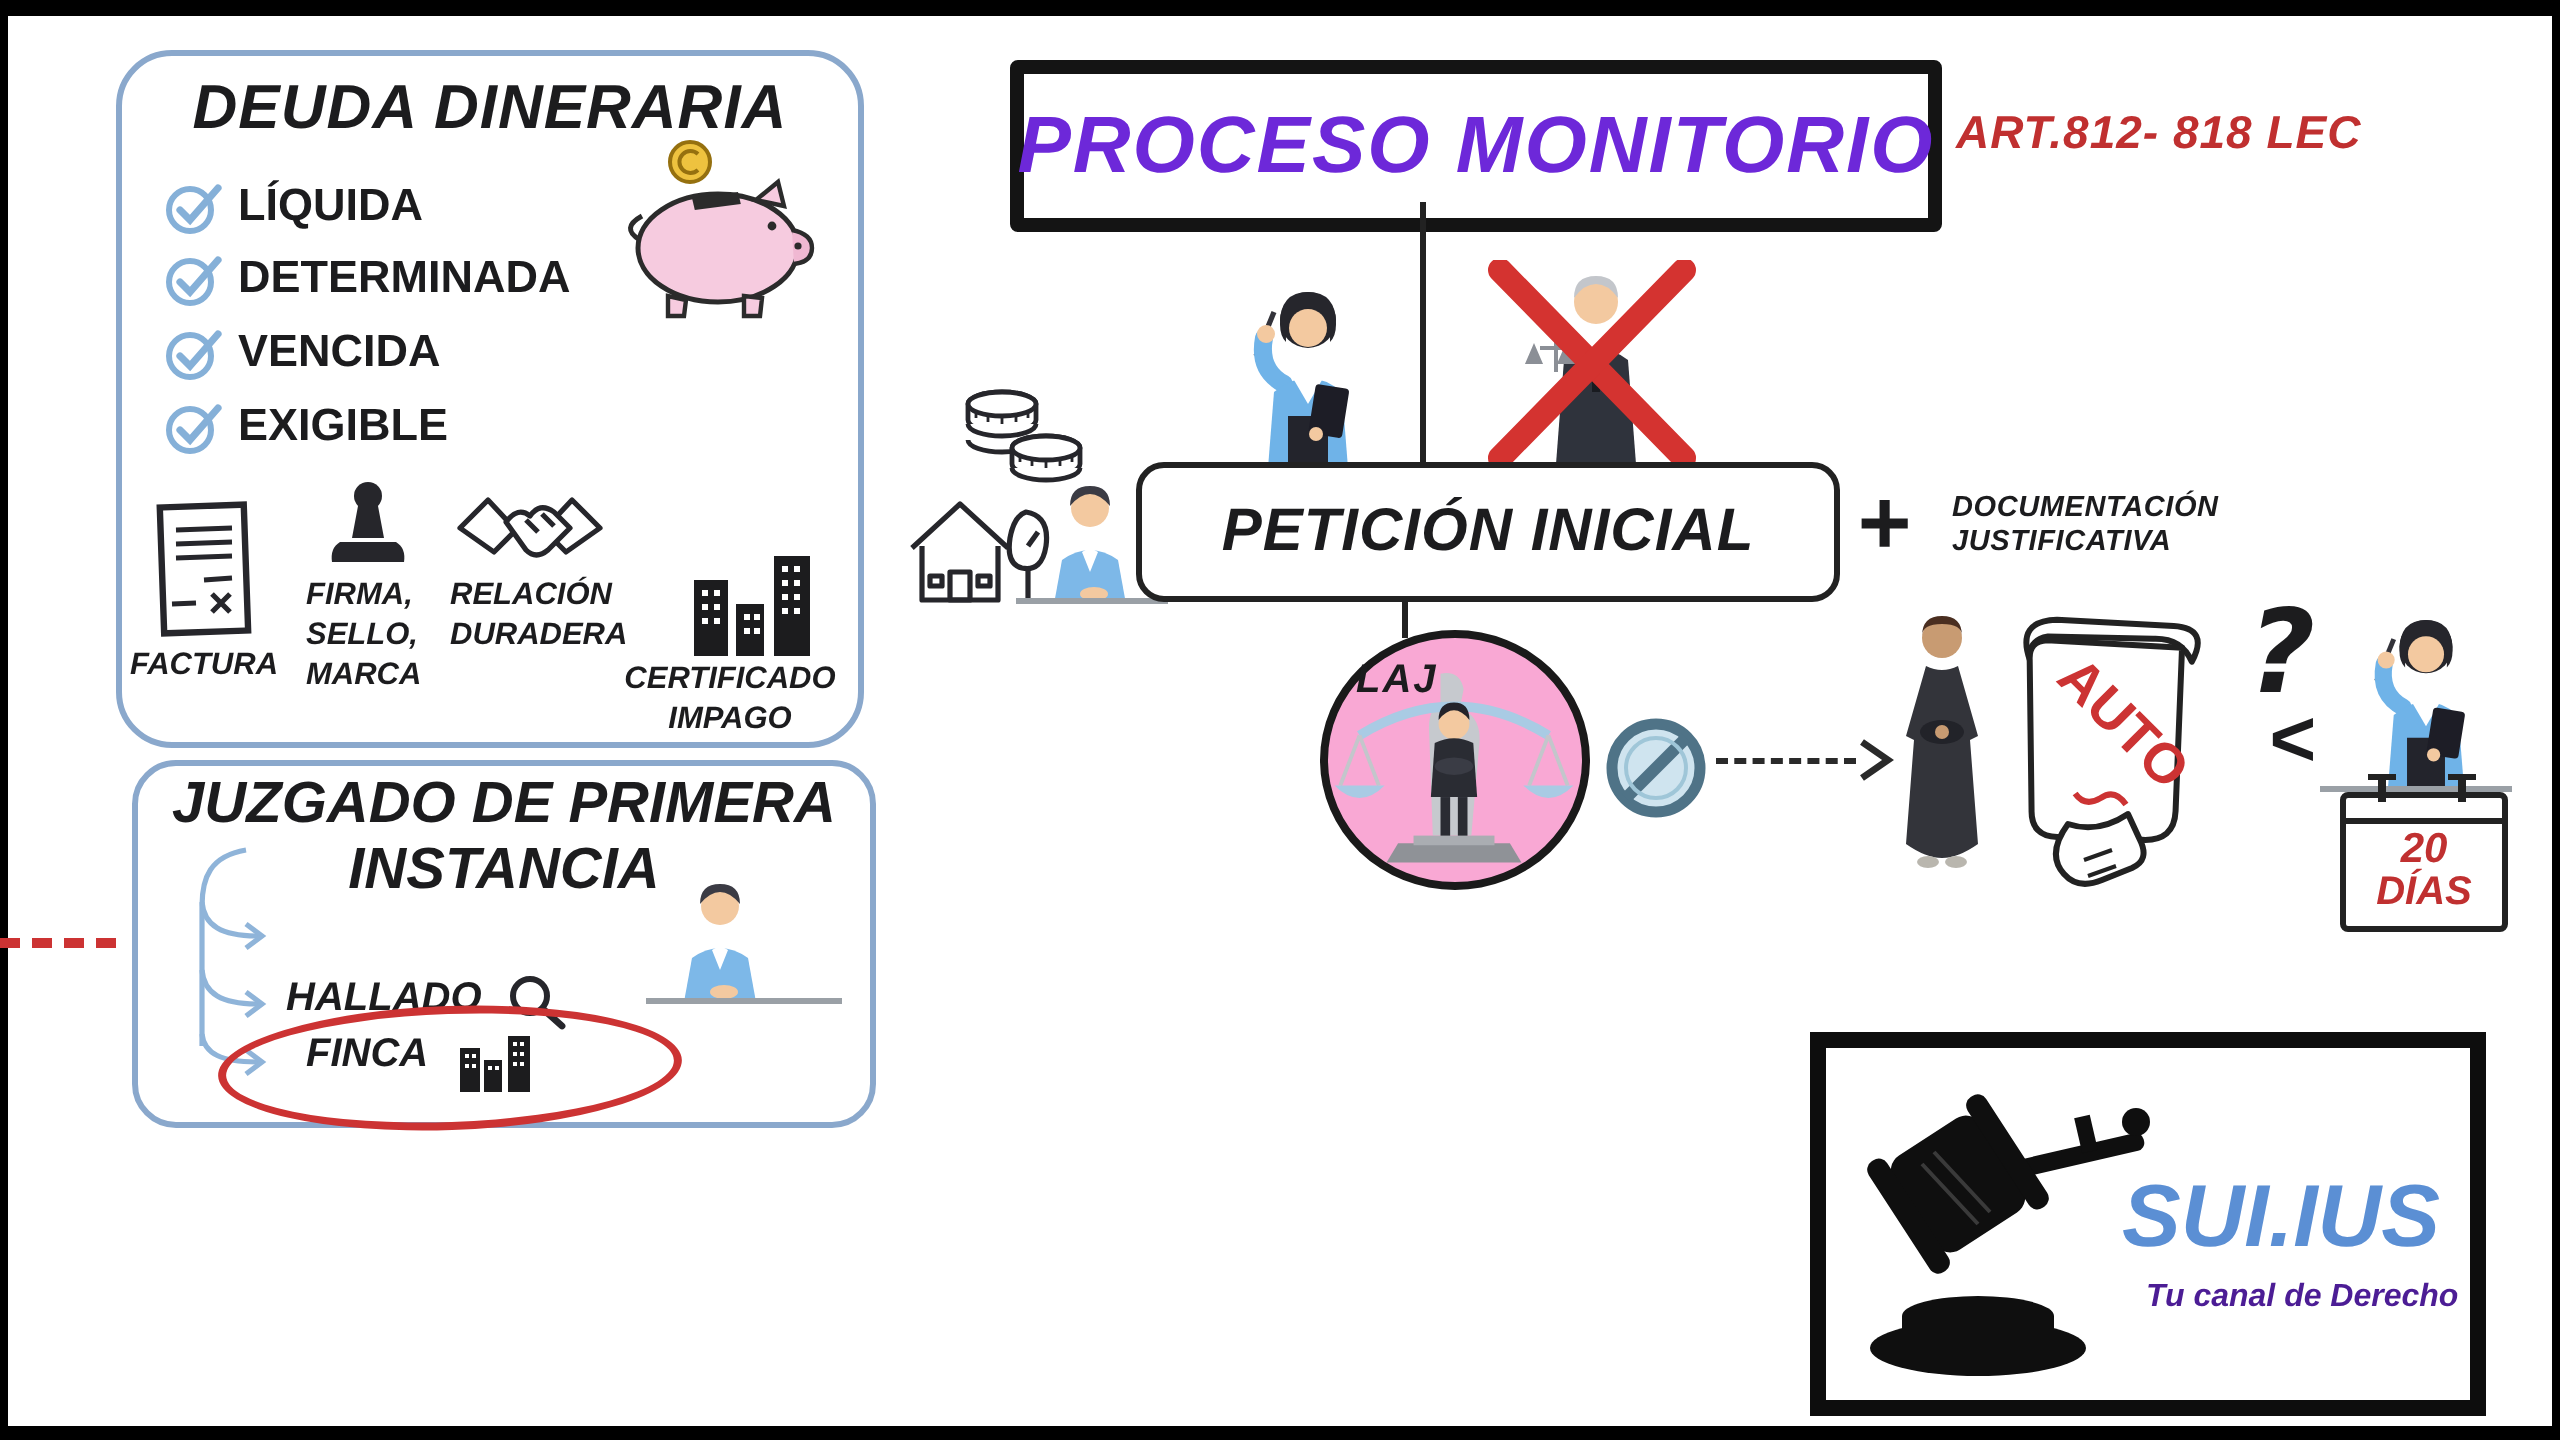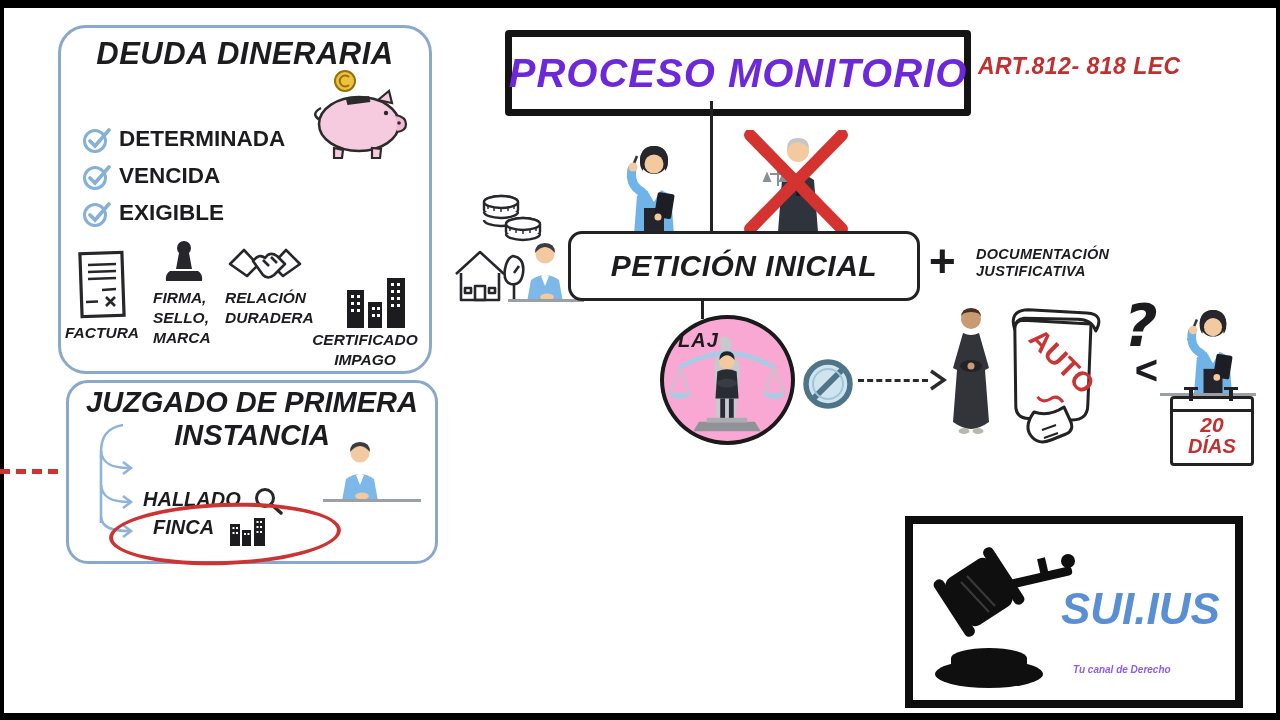--- a/index.html
+++ b/index.html
@@ -95,35 +95,42 @@
   #cal-ring1{left:16px;} #cal-ring2{left:56px;}
   #cal-ring1::before,#cal-ring2::before{content:"";position:absolute;left:-5px;top:0;width:14px;height:3px;background:#222;}
   #cal-sep{position:absolute;left:0;top:10px;width:100%;height:2.5px;background:#222;}
   #cal-num{position:absolute;left:0;top:14px;width:100%;font-size:21px;color:#c03030;}
   #cal-word{position:absolute;left:0;top:36px;width:100%;font-size:20px;color:#c03030;}
 
   
   #logo-box{left:905px;top:516px;width:322px;height:176px;border:8px solid #0d0d0d;background:#fff;}
   #gavel-icon{left:14px;top:6px;}
   #logo-name{left:148px;top:60px;font-size:44px;color:#5b8fd4;letter-spacing:0;}
-  #logo-tagline{left:160px;top:116px;font-size:10px;color:#8b5cf6;font-weight:bold;margin-top:24px;}
+  #logo-tagline{left:160px;top:116px;font-size:16px;color:#4c1d95;font-weight:bold;}
 </style>
 </head>
 <body>
 
 <div class="stage">
 
   <div class="bar" id="bar-top"></div>
   <div class="bar" id="bar-bottom"></div>
   <div class="bar" id="bar-left"></div>
   <div class="bar" id="bar-right"></div>
 
   <div class="abs" id="deuda-box">
     <div class="abs txt" id="deuda-title">DEUDA DINERARIA</div>
 
+    <div class="check-row" id="chk0">
+      <svg width="30" height="30" viewBox="0 0 30 30">
+        <circle cx="14" cy="17" r="10.5" fill="none" stroke="#85b0d8" stroke-width="3"></circle>
+        <path d="M9,17 l5,5 L28,6" fill="none" stroke="#85b0d8" stroke-width="3.6" stroke-linecap="round"></path>
+      </svg>
+      <span class="lbl">LÍQUIDA</span>
+    </div>
     <div class="check-row" id="chk1">
       <svg width="30" height="30" viewBox="0 0 30 30">
         <circle cx="14" cy="17" r="10.5" fill="none" stroke="#85b0d8" stroke-width="3"></circle>
         <path d="M9,17 l5,5 L28,6" fill="none" stroke="#85b0d8" stroke-width="3.6" stroke-linecap="round"></path>
       </svg>
       <span class="lbl">DETERMINADA</span>
     </div>
     <div class="check-row" id="chk2">
       <svg width="30" height="30" viewBox="0 0 30 30">
         <circle cx="14" cy="17" r="10.5" fill="none" stroke="#85b0d8" stroke-width="3"></circle>

